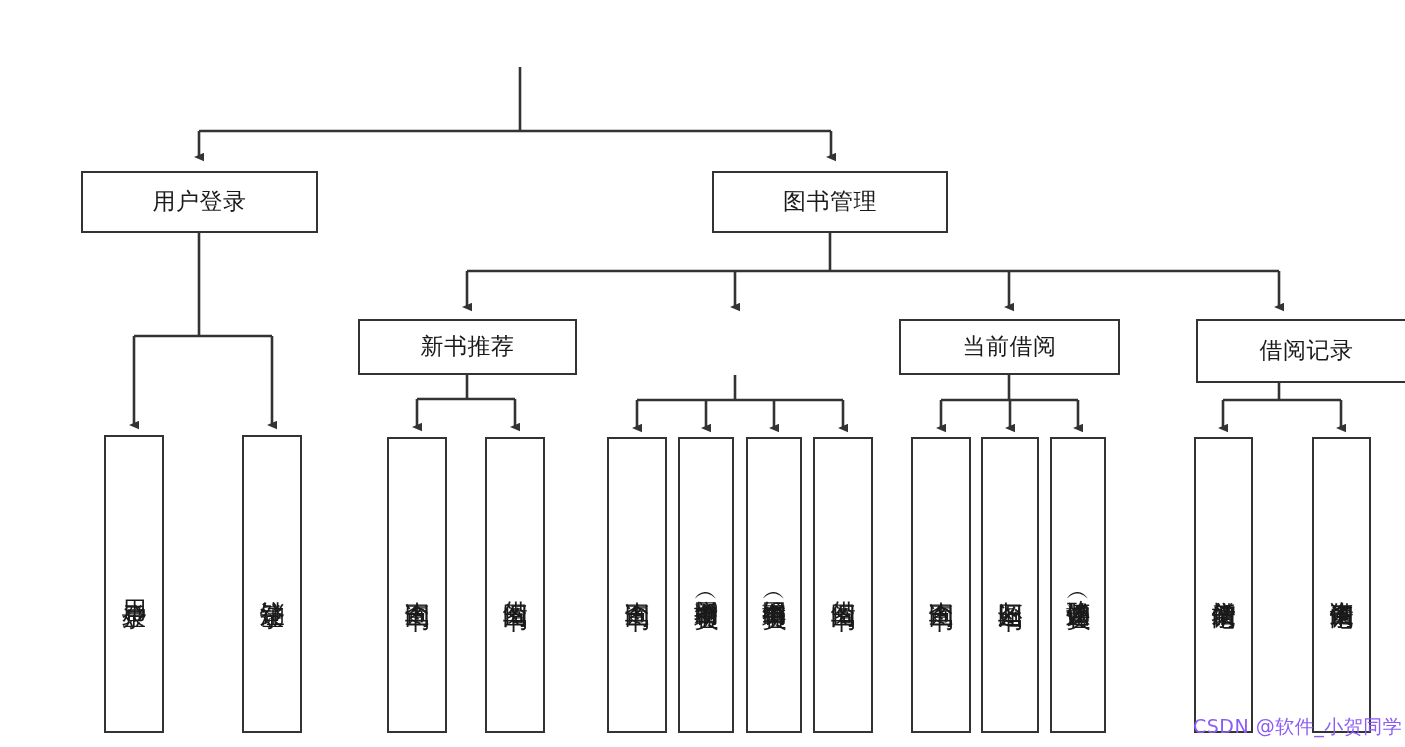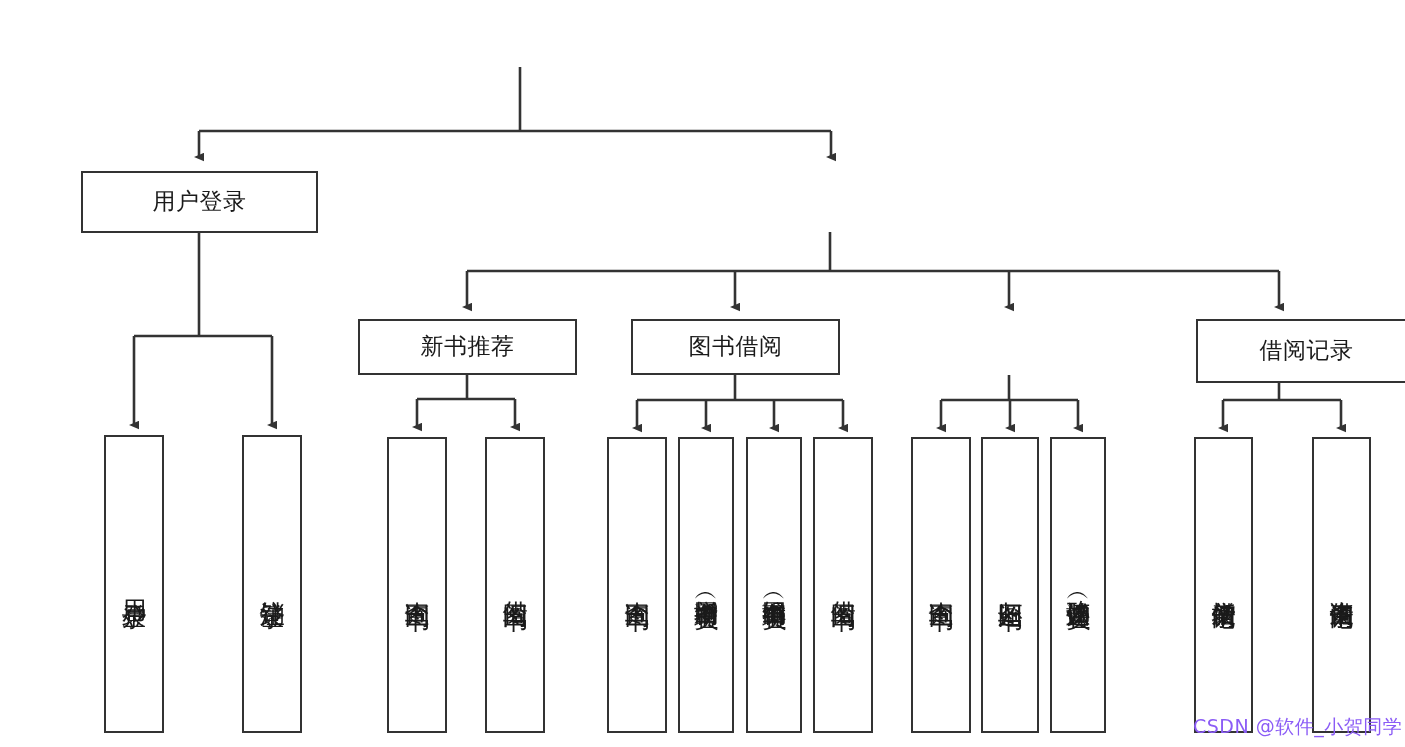--- a/index.html
+++ b/index.html
@@ -116,26 +116,29 @@
       <path d="M 1223 400 L 1341 400"></path>
       <path d="M 1223 400 L 1223 428" marker-end="url(#arrow)"></path>
       <path d="M 1341 400 L 1341 428" marker-end="url(#arrow)"></path>
     </g>
   </svg>
 
 
   <div class="node horiz" style="left:81px; top:171px; width:237px; height:62px;">
     <span class="node-label">用户登录</span>
   </div>
+  <div class="node horiz" style="left:712px; top:171px; width:236px; height:62px;">
+    <span class="node-label">图书管理</span>
+  </div>
 
   <div class="node horiz" style="left:358px; top:319px; width:219px; height:56px;">
     <span class="node-label">新书推荐</span>
   </div>
-  <div class="node horiz" style="left:631px; top:319px; width:209px; height:56px;">
-    <span class="node-label">图书借阅</span>
+  <div class="node horiz" style="left:899px; top:319px; width:221px; height:56px;">
+    <span class="node-label">当前借阅</span>
   </div>
   <div class="node horiz" style="left:1169px; top:319px; width:221px; height:64px;margin-left:27px;">
     <span class="node-label">借阅记录</span>
   </div>
 
   <div class="node vert" style="left:104px; top:435px; width:60px; height:298px;">
     <span class="node-label">用户登录</span>
   </div>
   <div class="node vert" style="left:242px; top:435px; width:60px; height:298px;">
     <span class="node-label">注销登录</span>

